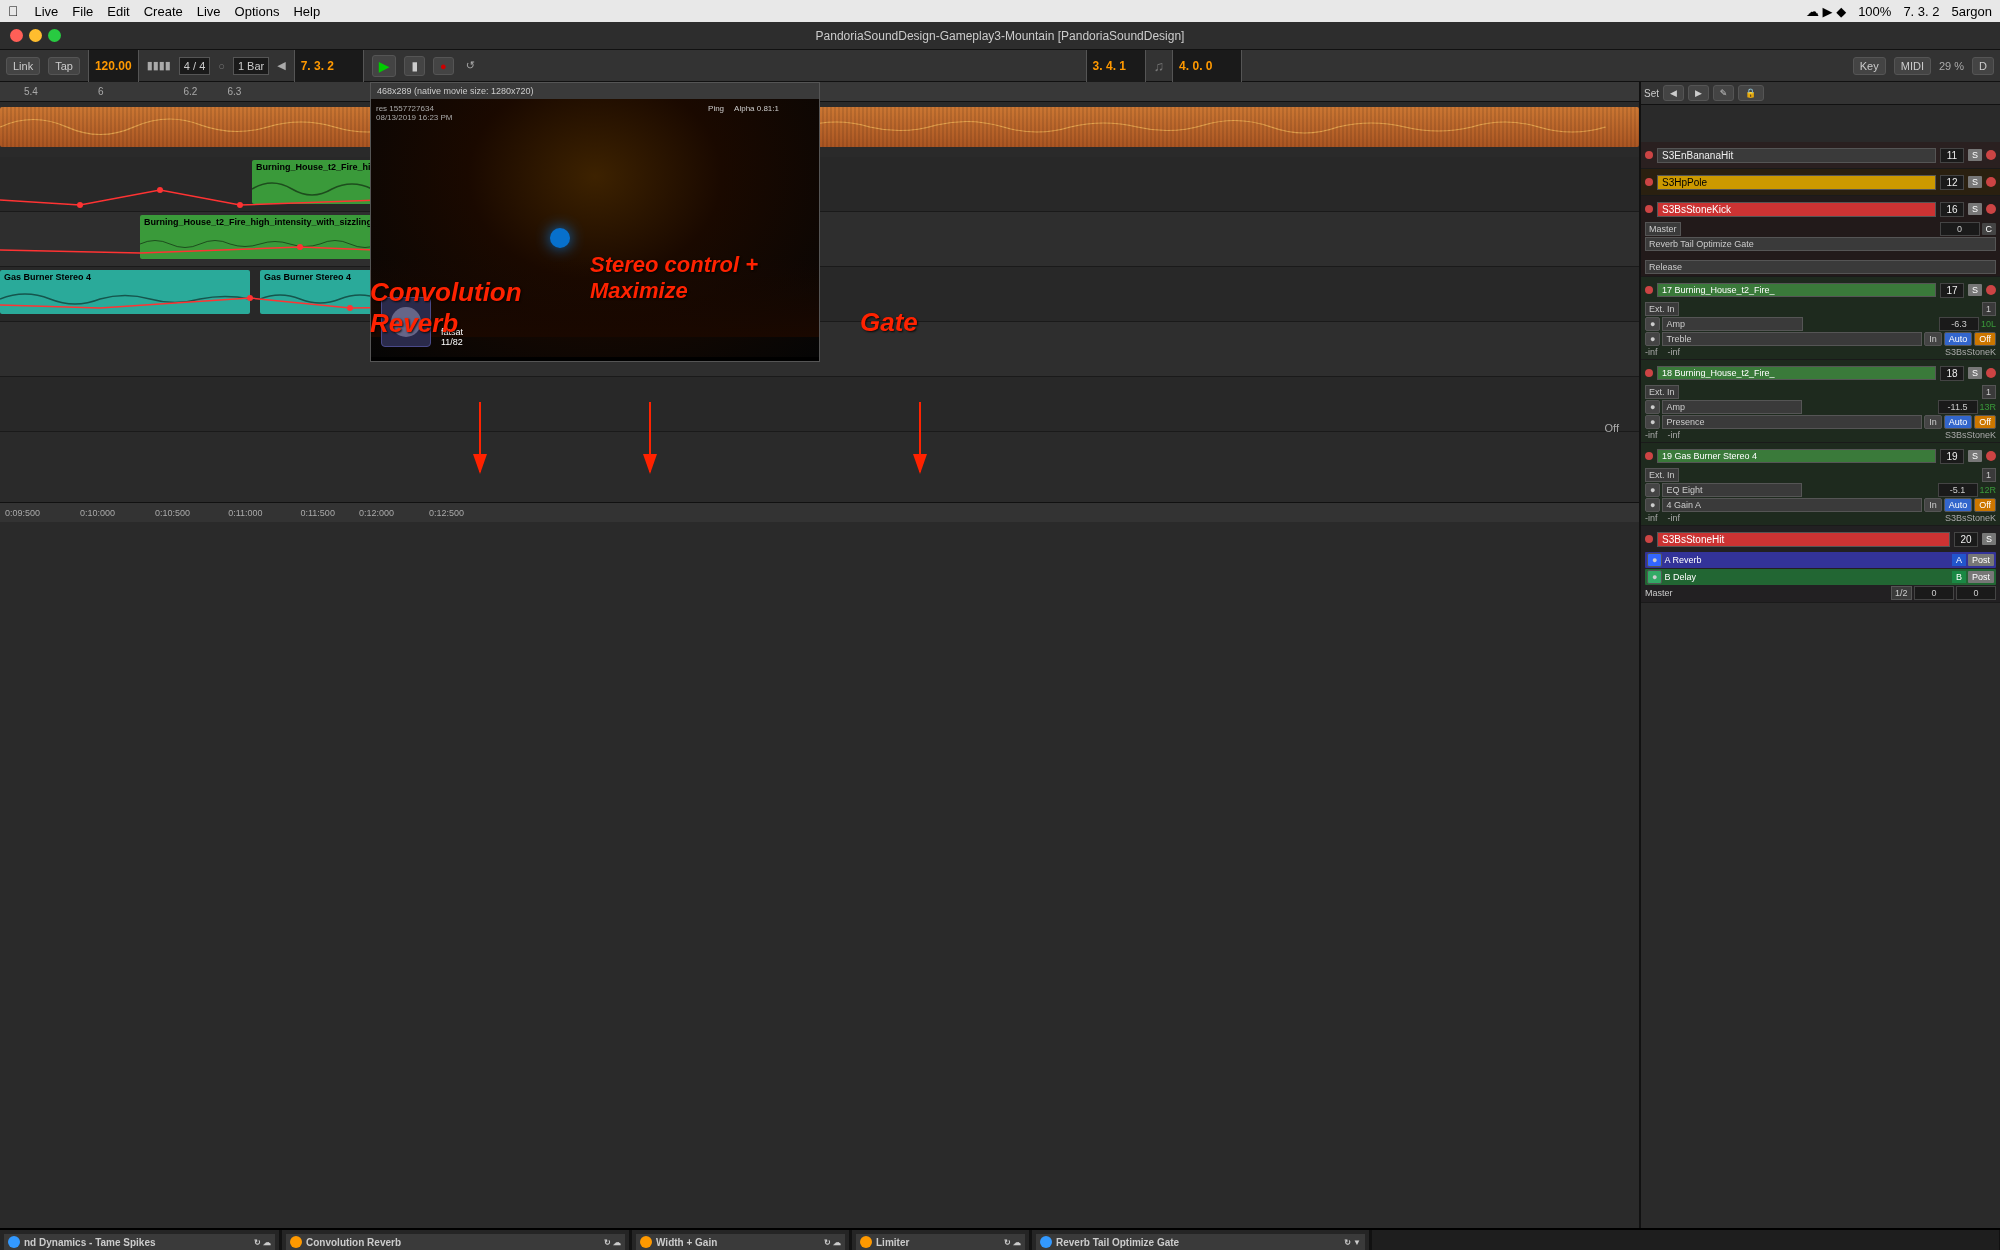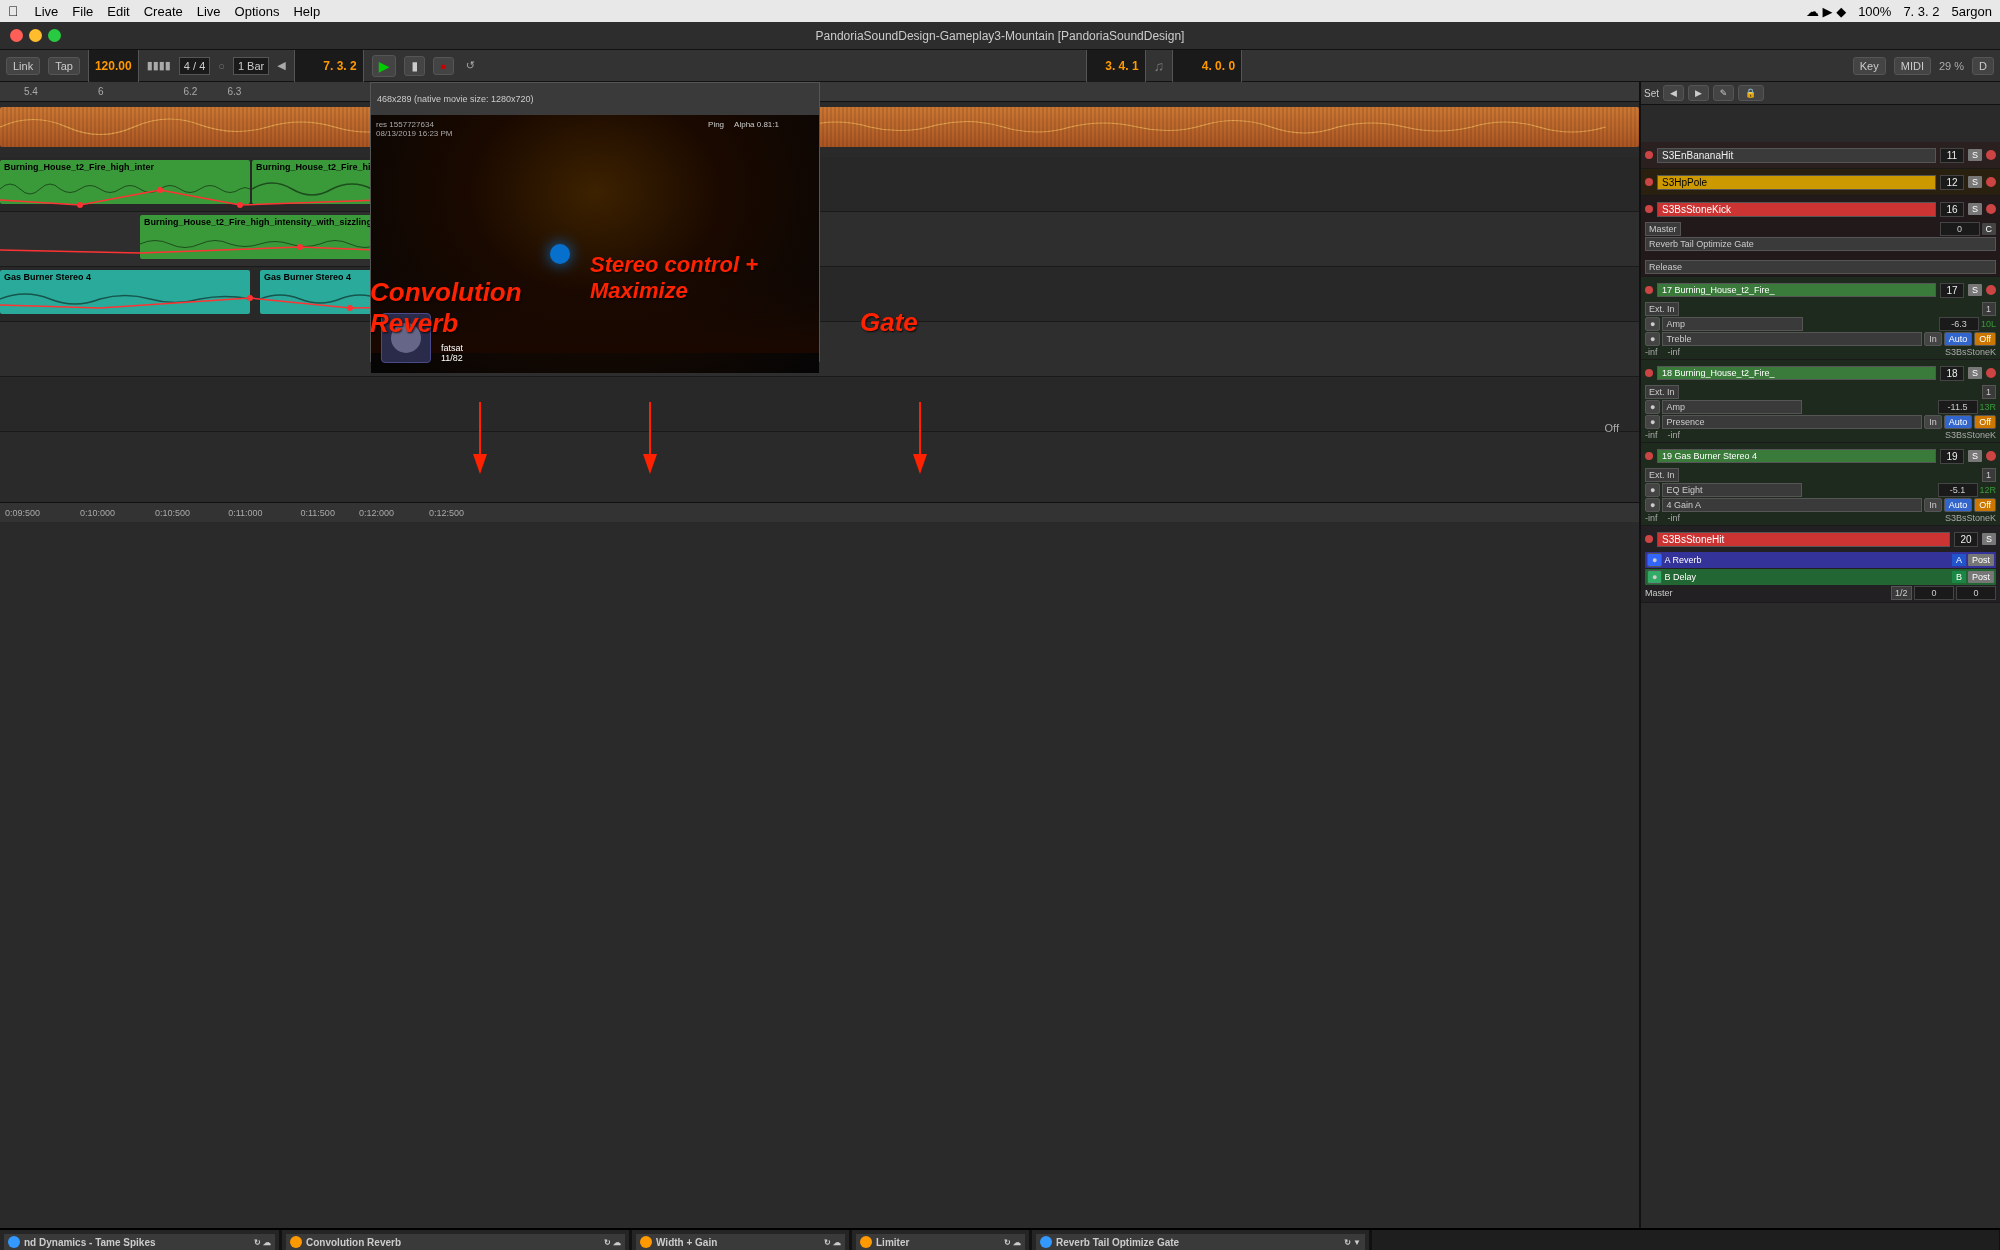--- a/index.html
+++ b/index.html
@@ -72,21 +72,20 @@
       cursor: pointer;
     }
     .transport-display {
       background: #1a1a1a;
       border: 1px solid #555;
       padding: 20px 6px;
       border-radius: 2px;
       color: #ff9900;
       font-size: 12px;
       font-weight: bold;
-      text-align: right;
     }
     .play-btn { color: #00cc00; font-size: 14px; }
     .stop-btn { color: #ccc; font-size: 12px; }
 
     
     .main-area {
       display: flex;
       height: calc(1250px - 22px - 28px - 32px - 22px);
     }
 
@@ -116,21 +115,21 @@
       position: absolute;
       top: 0;
       left: 370px;
       width: 450px;
       height: 280px;
       background: #000;
       border: 1px solid #555;
       z-index: 10;
     }
     .video-titlebar {
-      height: 32px;
+      height: 16px;
       background: #3a3a3a;
       display: flex;
       align-items: center;
       padding: 0 6px;
       font-size: 10px;
       color: #ccc;
       gap: 6px;
     }
     .video-content {
       width: 100%;
@@ -360,28 +359,20 @@
       <div style="position:absolute; top:0; left:0; right:0; height:55px; background:#2a2a2a;">
         <div style="position:absolute; top:5px; left:0; right:0; height:40px; background:linear-gradient(to bottom, #cc7733, #aa5522); border-radius:2px; overflow:hidden;">
           <div style="position:absolute; top:0; left:0; right:0; bottom:0; background:repeating-linear-gradient(90deg, transparent, transparent 2px, rgba(0,0,0,0.1) 2px, rgba(0,0,0,0.1) 4px);"></div>
           
           <svg width="100%" height="100%" viewBox="0 0 980 40" preserveAspectRatio="none">
             <path d="M0,20 Q20,5 40,20 Q60,35 80,20 Q100,5 120,18 Q140,30 160,20 Q180,10 200,20 Q220,30 240,20 Q260,8 280,20 Q300,32 320,20 Q340,10 360,20 Q380,28 400,18 Q420,8 440,20 Q460,32 480,20 Q500,10 520,20 Q540,28 560,18 Q580,10 600,20 Q620,30 640,20 Q660,12 680,20 Q700,28 720,18 Q740,8 760,20 Q780,32 800,20 Q820,12 840,20 Q860,28 880,20 Q900,10 920,20 Q940,30 960,20" stroke="rgba(255,200,100,0.6)" fill="none" stroke-width="1"></path>
           </svg>
         </div>
       </div>
 
-      <div class="waveform-clip" style="background:#3a9a3a; top:58px; left:0; width:250px;">
-        <div style="padding:2px 4px; font-size:9px; color:#000; font-weight:bold; white-space:nowrap; overflow:hidden;">Burning_House_t2_Fire_high_inter</div>
-        <div style="position:absolute; bottom:0; left:0; right:0; height:30px; overflow:hidden;">
-          <svg width="100%" height="100%" viewBox="0 0 250 30" preserveAspectRatio="none">
-            <path d="M0,15 Q10,5 20,15 Q30,25 40,15 Q50,5 60,15 Q70,22 80,15 Q90,8 100,15 Q110,22 120,15 Q130,8 140,15 Q150,22 160,15 Q170,8 180,15 Q190,22 200,15 Q210,8 220,15 Q230,22 240,15 Q245,12 250,15" stroke="rgba(0,0,0,0.5)" fill="none" stroke-width="1"></path>
-          </svg>
-        </div>
-      </div>
 
       <div class="waveform-clip" style="background:#3a9a3a; top:58px; left:252px; width:350px;">
         <div style="padding:2px 4px; font-size:9px; color:#000; font-weight:bold; white-space:nowrap; overflow:hidden;">Burning_House_t2_Fire_high_intensity_with_</div>
         <div style="position:absolute; bottom:0; left:0; right:0; height:30px; overflow:hidden;">
           <svg width="100%" height="100%" viewBox="0 0 350 30" preserveAspectRatio="none">
             <path d="M0,15 Q20,3 40,15 Q60,27 80,15 Q100,5 120,15 Q140,25 160,15 Q180,7 200,15 Q220,23 240,15 Q260,7 280,15 Q300,23 320,15 Q340,9 350,15" stroke="rgba(0,0,0,0.5)" fill="none" stroke-width="1.5"></path>
           </svg>
         </div>
       </div>
 

